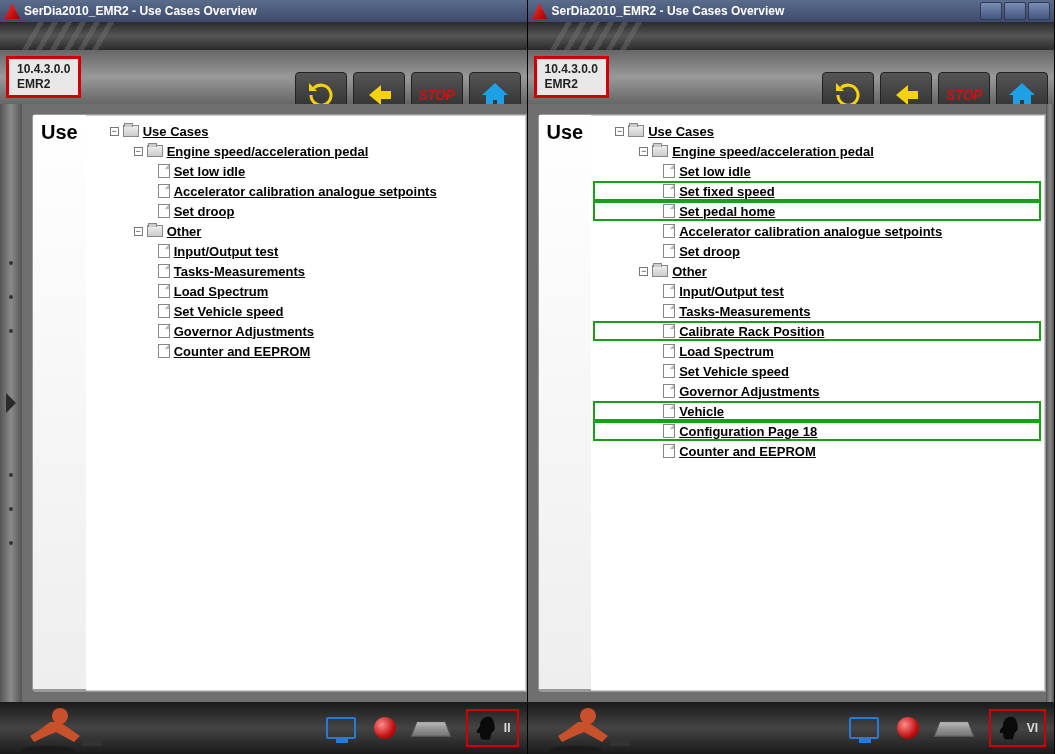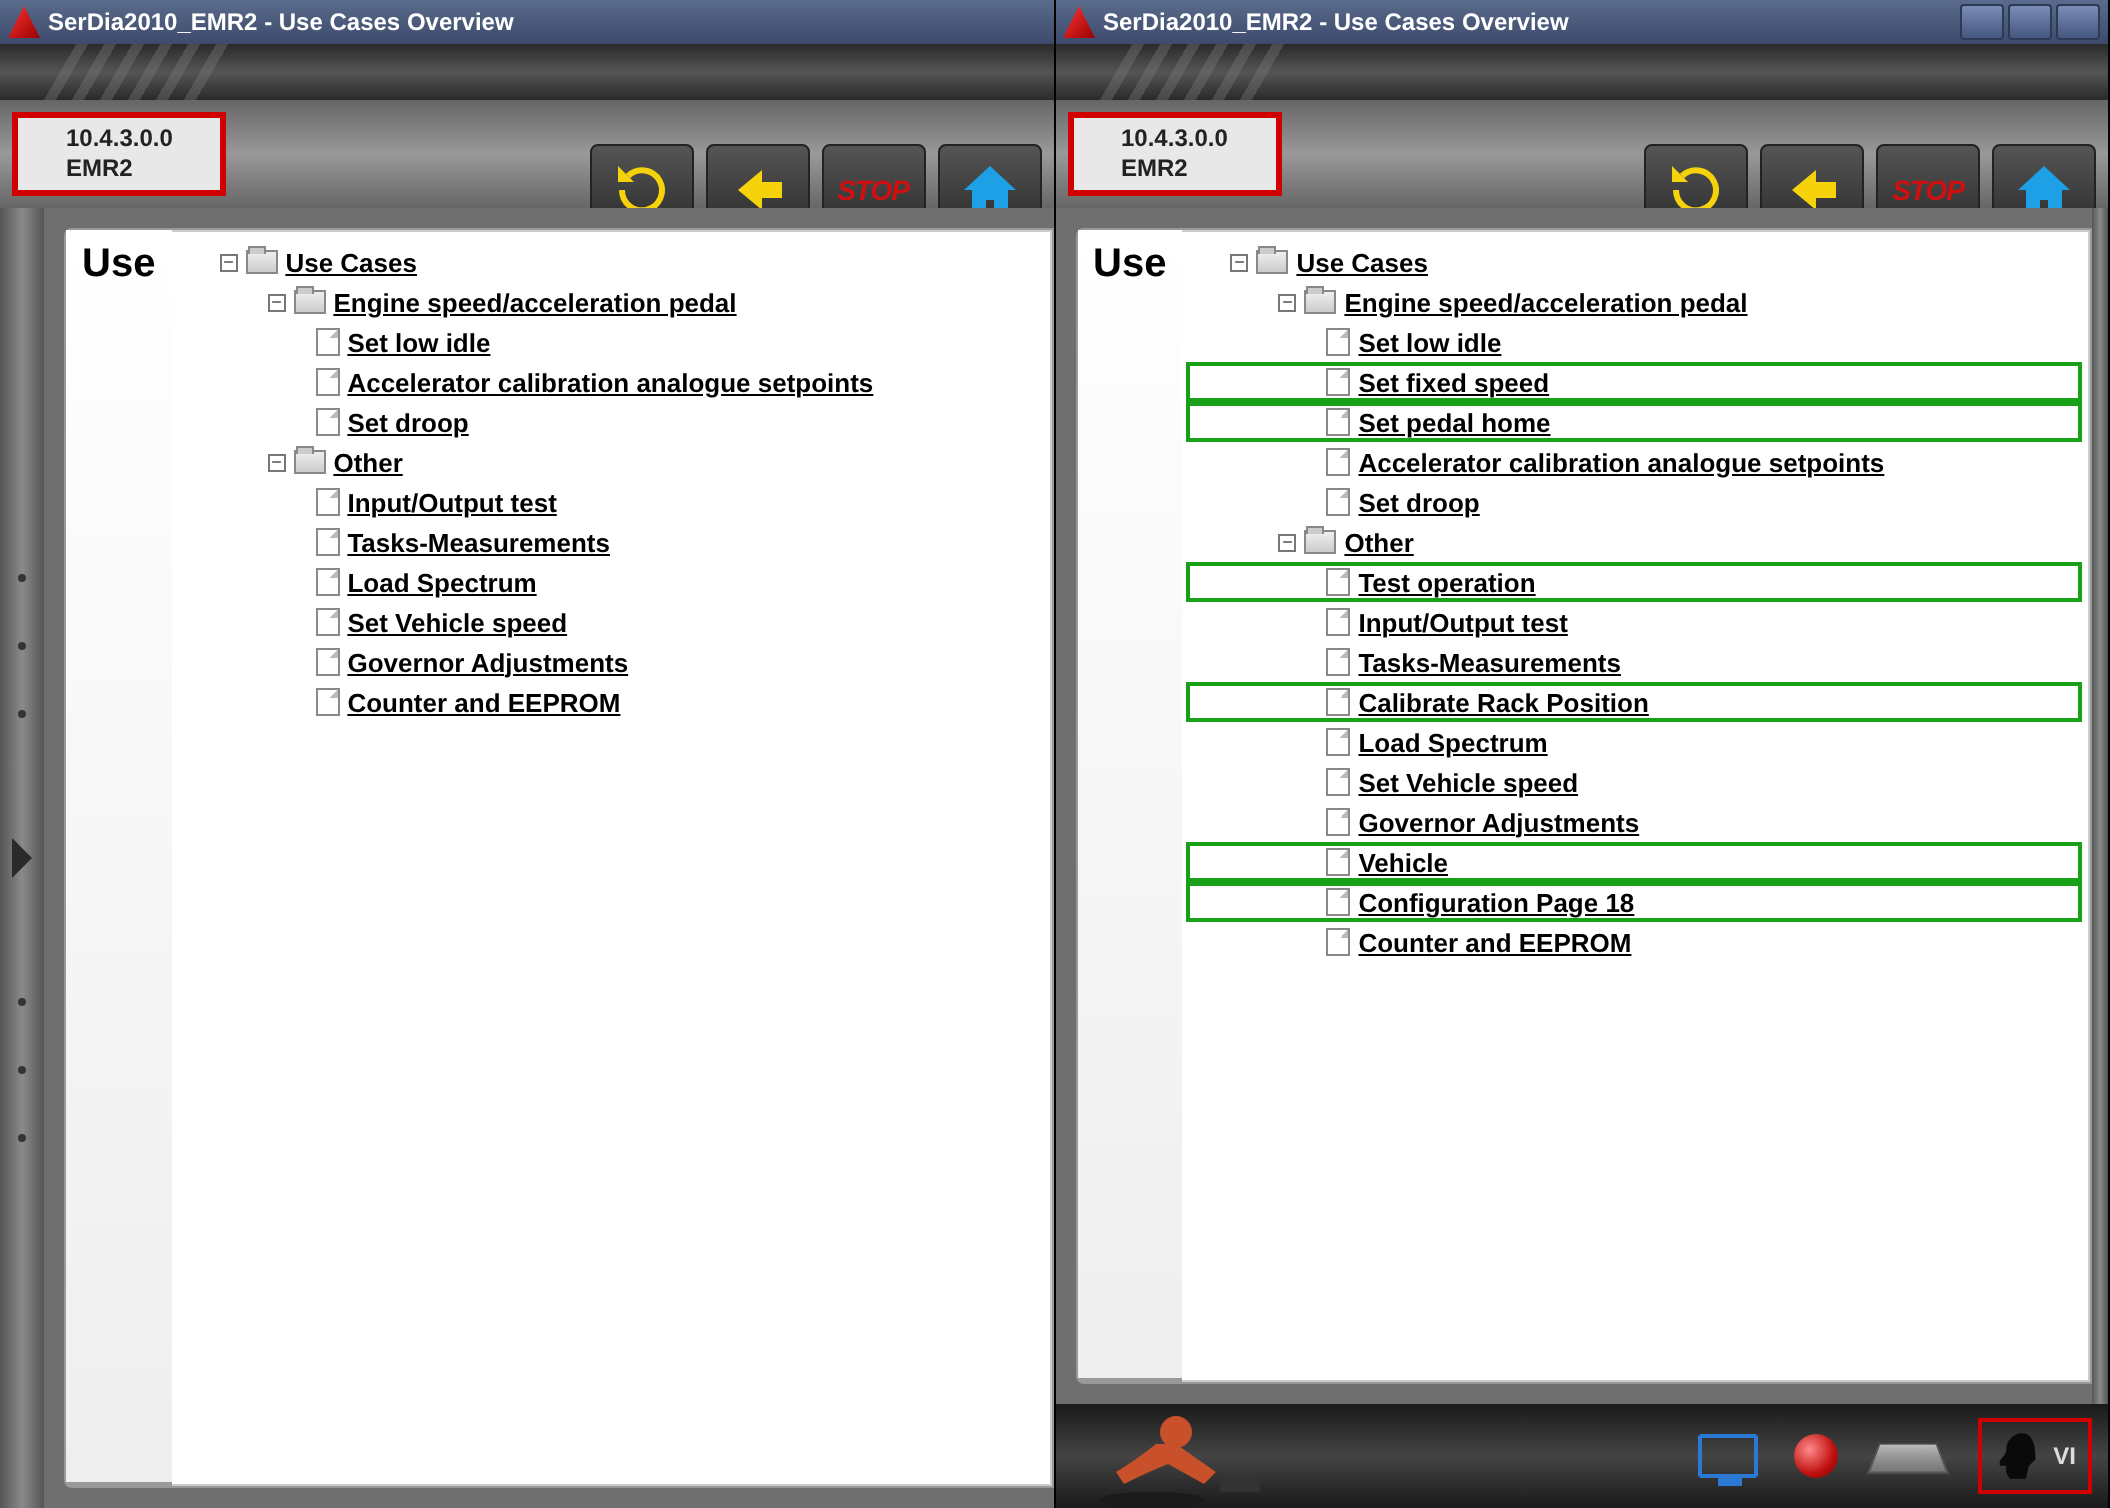--- a/index.html
+++ b/index.html
@@ -4,21 +4,21 @@
 <style>
   *{box-sizing:border-box;margin:0;padding:0;font-family:Tahoma,Arial,sans-serif;}
   body{background:#000;width:1055px;height:754px;overflow:hidden;position:relative;}
   .split{display:flex;height:754px;}
   .pane{flex:1;position:relative;display:flex;flex-direction:column;overflow:hidden;border-right:1px solid #000;}
   .titlebar{height:22px;background:linear-gradient(#5a6b8c,#3d4a6b);color:#fff;font-size:12px;font-weight:bold;display:flex;align-items:center;padding-left:4px;gap:4px;}
   .titlebar .appicon{width:16px;height:16px;background:linear-gradient(135deg,#f33,#900);clip-path:polygon(50% 0,100% 100%,0 100%);}
   .banner{height:28px;background:linear-gradient(#2a2a2a,#555,#2a2a2a);position:relative;overflow:hidden;}
   .banner:before{content:"";position:absolute;left:30px;top:0;width:80px;height:28px;background:repeating-linear-gradient(90deg,#777 0 6px,transparent 6px 14px);transform:skewX(-30deg);opacity:.4;}
   .toolbar{height:54px;background:linear-gradient(#666,#999,#666);display:flex;align-items:center;padding:4px 6px;gap:6px;}
-  .verbox{border:3px solid #d00000;background:#e8e8e8;padding:3px 24px;font-size:12px;font-weight:bold;line-height:1.25;color:#222;margin-right:auto;}
+  .verbox{border:3px solid #d00000;background:#e8e8e8;padding:3px 8px;font-size:12px;font-weight:bold;line-height:1.25;color:#222;margin-right:auto;}
   .tbtn{width:52px;height:46px;border:1px solid #222;border-radius:4px;background:linear-gradient(#555,#2a2a2a);display:flex;align-items:center;justify-content:center;color:#fff;cursor:pointer;margin-top:36px;}
   .tbtn svg{width:32px;height:32px;}
   .stop{color:#d01010;font-weight:900;font-size:14px;letter-spacing:-0.5px;font-style:italic;}
   .stage{flex:1;background:#6f6f6f;position:relative;display:flex;}
   .sidebump{width:22px;background:linear-gradient(90deg,#555,#8a8a8a,#555);display:flex;flex-direction:column;align-items:center;justify-content:center;color:#222;}
   .sidebump .tri{width:0;height:0;border-top:10px solid transparent;border-bottom:10px solid transparent;border-left:10px solid #2a2a2a;}
   .dots{display:flex;flex-direction:column;gap:30px;margin:60px 0;}
   .dots span{width:4px;height:4px;background:#333;border-radius:50%;}
   .panel{flex:1;margin:10px 0 10px 10px;background:#fff;border:1px solid #999;border-radius:4px 0 0 4px;position:relative;display:flex;box-shadow:inset 0 0 0 1px #ccc;}
   .panel-head{font-size:20px;font-weight:bold;text-align:right;padding:6px 8px 6px;border-bottom:2px solid #999;background:linear-gradient(#fff,#eee);}
@@ -148,20 +148,43 @@
               <span class="ico-file"></span>
               <span class="lbl">Governor Adjustments</span>
             </div>
             <div class="node ind3">
               <span class="ico-file"></span>
               <span class="lbl">Counter and EEPROM</span>
             </div>
           </div>
         </div>
       </div>
+      <div class="footer">
+        <div class="worker"><svg viewBox="0 0 140 52">
+            <ellipse cx="28" cy="48" rx="26" ry="4" fill="#1a1a1a"></ellipse>
+            <circle cx="40" cy="14" r="8" fill="#c8502a"></circle>
+            <path fill="#c8502a" d="M30 20 q-10 8 -20 14 l4 6 q12 -6 22 -10 l18 10 l6 -6 l-20 -14z"></path>
+            <rect x="62" y="36" width="20" height="8" fill="#333"></rect>
+          </svg></div>
+        <div class="fic">
+          <div class="monitor"></div>
+        </div>
+        <div class="fic">
+          <div class="orb"></div>
+        </div>
+        <div class="fic">
+          <div class="wedge"></div>
+        </div>
+        <div class="headbox">
+          <div class="head"><svg viewBox="0 0 32 32">
+              <path fill="#0a0a0a" d="M20 2a10 10 0 0 0-10 10c0 3-2 4-4 7v3h4v4l2 4h10l2-8 4-4c0-9-2-16-8-16z"></path>
+            </svg></div>
+          <span class="headtxt">II</span>
+        </div>
+      </div>
     </div>
   <div class="pane">
       <div class="titlebar">
         <span class="appicon"></span>
         <span>SerDia2010_EMR2 - Use Cases Overview</span>
         <div class="winbtns">
           <div class="winbtn"></div>
           <div class="winbtn"></div>
           <div class="winbtn"></div>
         </div>
@@ -224,24 +247,20 @@
             </div>
             <div class="node ind3">
               <span class="ico-file"></span>
               <span class="lbl">Set droop</span>
             </div>
             <div class="node ind2">
               <span class="tog">−</span>
               <span class="ico-folder"></span>
               <span class="lbl">Other</span>
             </div>
-            <div class="node ind3 hl">
-              <span class="ico-file"></span>
-              <span class="lbl">Test operation</span>
-            </div>
             <div class="node ind3">
               <span class="ico-file"></span>
               <span class="lbl">Input/Output test</span>
             </div>
             <div class="node ind3">
               <span class="ico-file"></span>
               <span class="lbl">Tasks-Measurements</span>
             </div>
             <div class="node ind3 hl">
               <span class="ico-file"></span>

